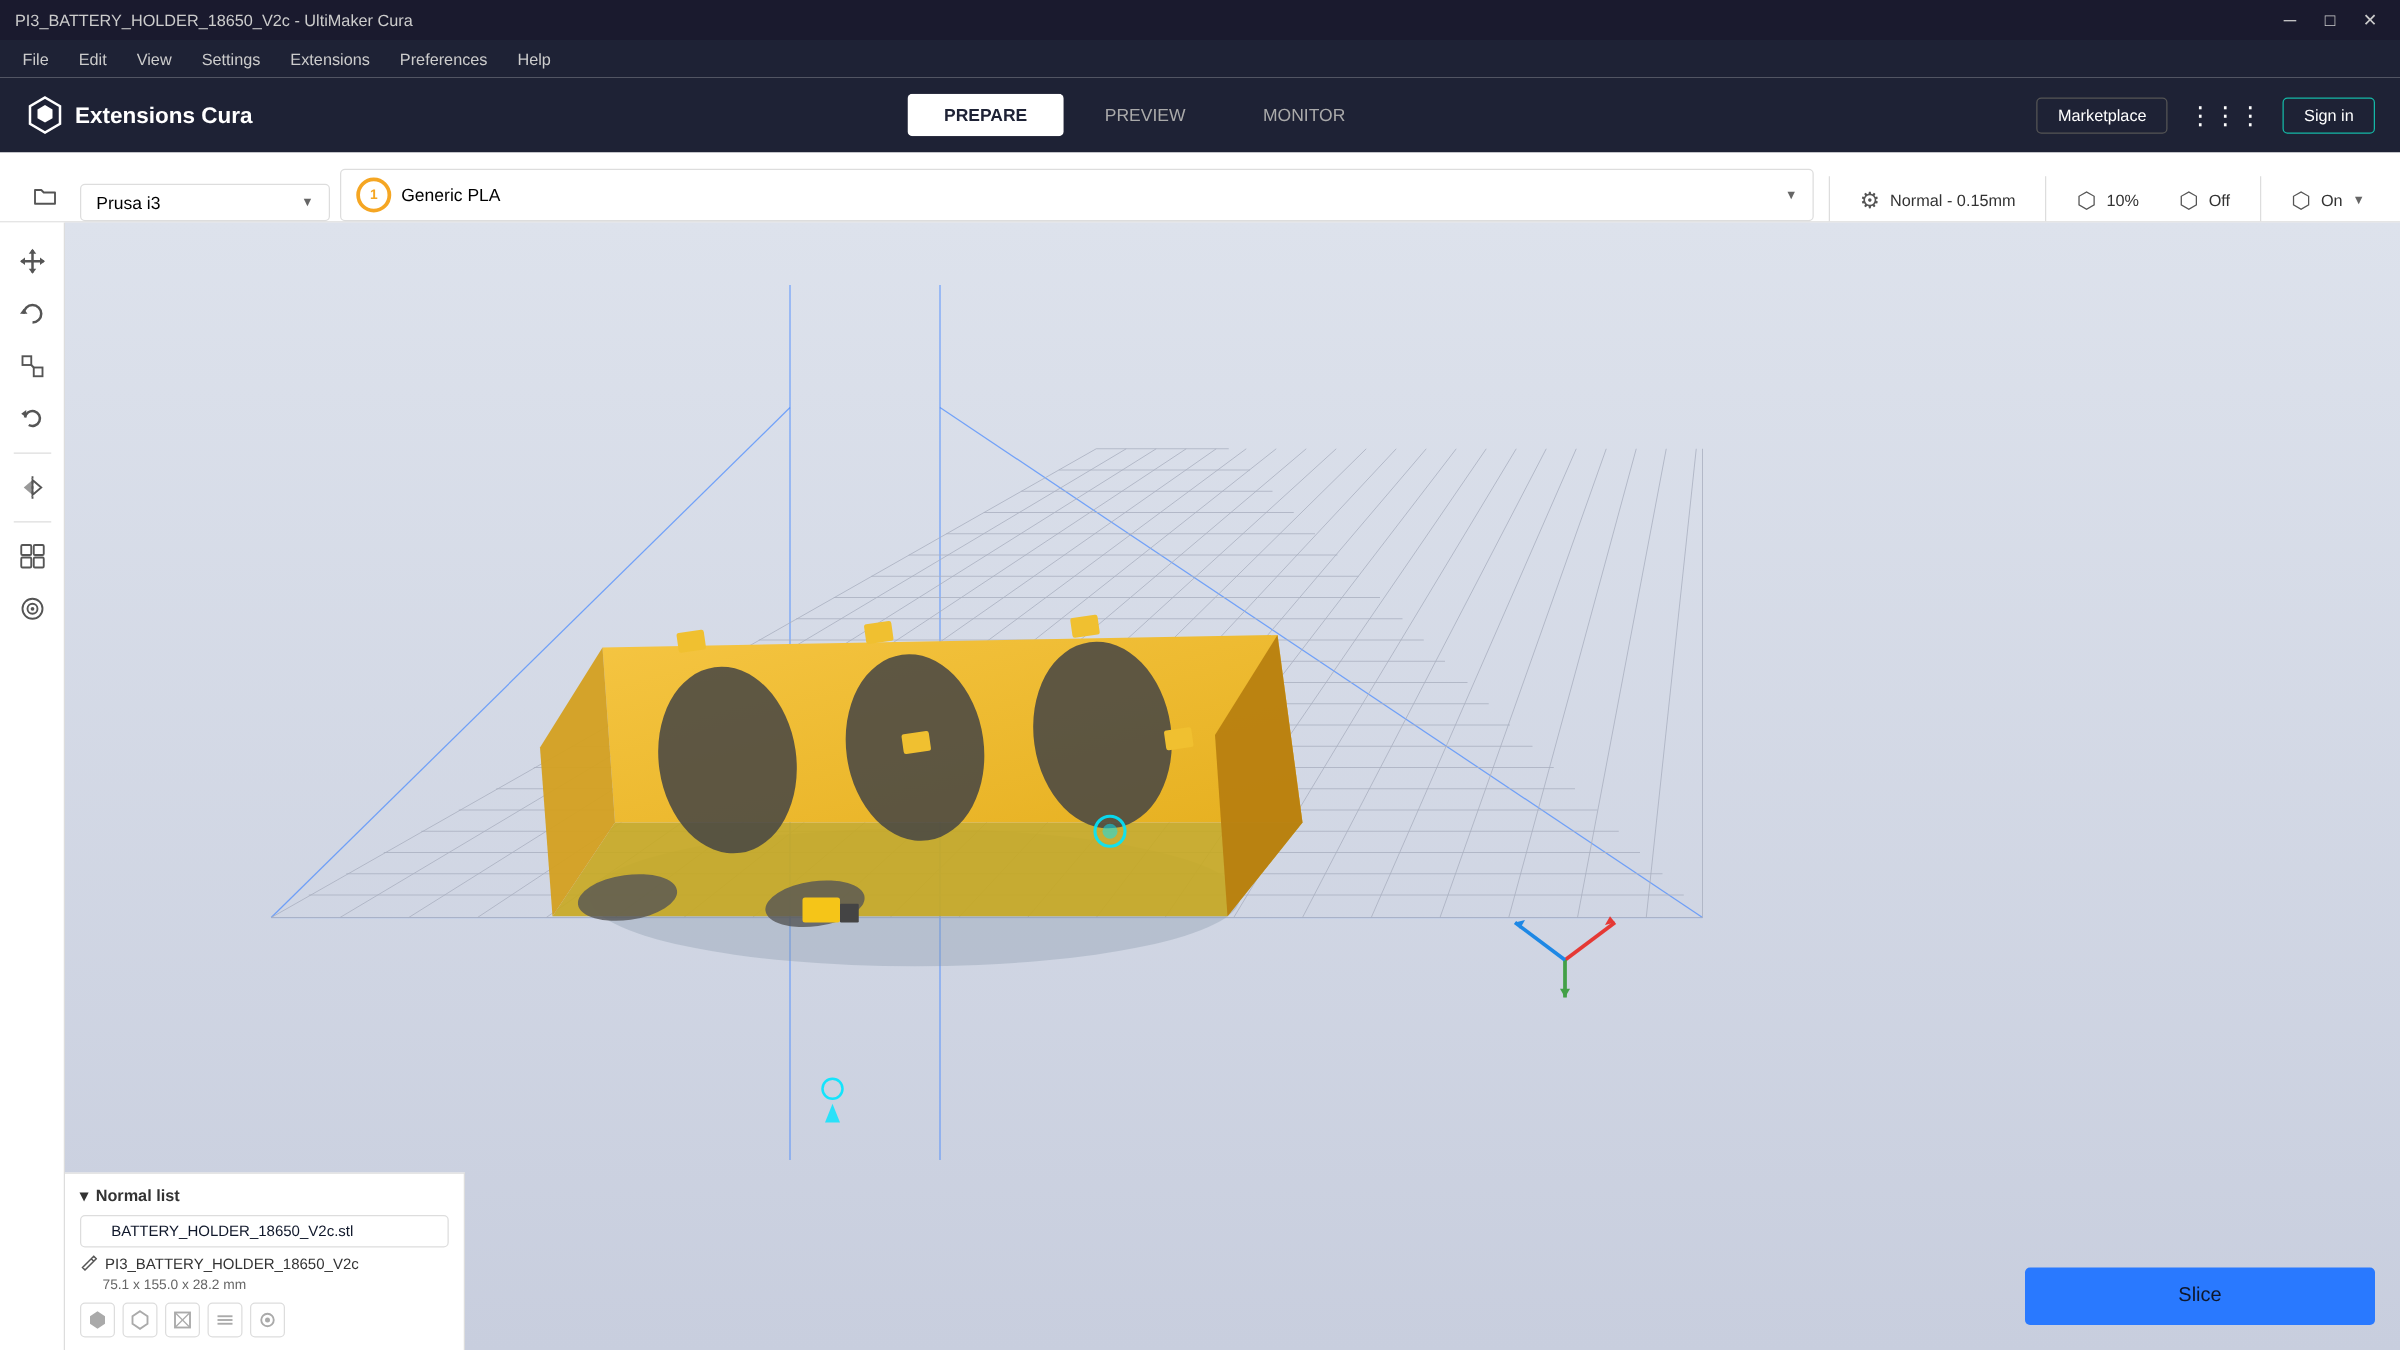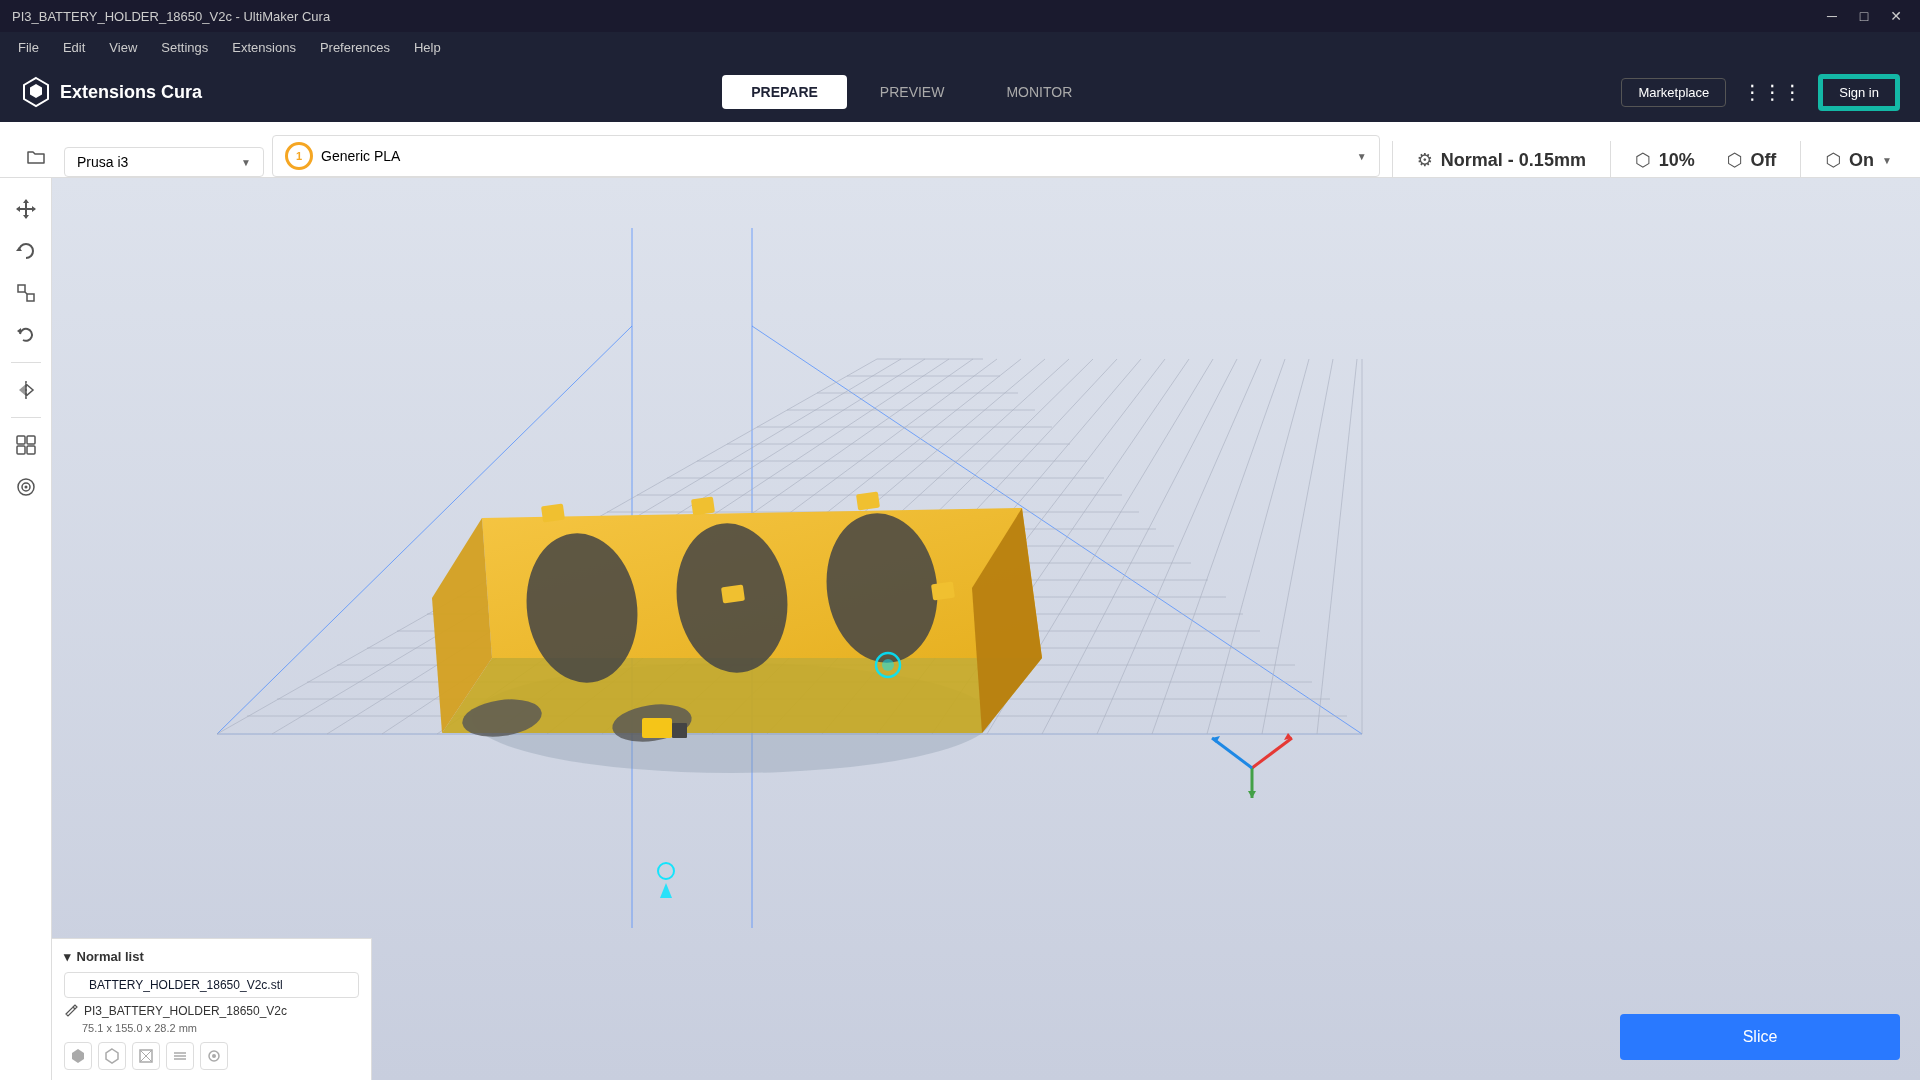--- a/index.html
+++ b/index.html
@@ -68,21 +68,21 @@
       color: white;
       background: transparent;
       padding: 6px 16px;
       border-radius: 4px;
       font-size: 13px;
       cursor: pointer;
     }
     .grid-icon { color: white; font-size: 20px; cursor: pointer; padding: 4px; }
     .signin-btn {
       background: transparent;
-      border: 5px solid #14b8a6;
+      border: 1px solid #14b8a6;
       color: white;
       padding: 6px 16px;
       border-radius: 4px;
       font-size: 13px;
       cursor: pointer;
     }
 
     
     #toolbar {
       background: white;
@@ -132,21 +132,21 @@
     }
     .profile-icon { font-size: 18px; color: #555; }
     .support-select {
       display: flex; align-items: center; gap: 8px;
       padding: 6px 12px; cursor: pointer; font-size: 14px;
     }
     .adhesion-select {
       display: flex; align-items: center; gap: 8px;
       padding: 6px 12px; cursor: pointer; font-size: 14px;
     }
-    .toolbar-value { font-size: 18px; font-weight: 700; color: #333; }
+    .toolbar-value { font-size: 13px; font-weight: 400; color: #333; }
     #main-area {
       display: flex;
       height: calc(1080px - 32px - 30px - 60px - 56px);
     }
 
     
     #left-tools {
       width: 52px;
       background: white;
       border-right: 1px solid #ddd;
@@ -216,21 +216,21 @@
       border: 1px solid #ddd; border-radius: 4px;
       display: flex; align-items: center; justify-content: center;
       cursor: pointer; font-size: 14px; color: #555;
     }
 
     
     #slice-btn {
       position: absolute;
       bottom: 20px; right: 20px;
       background: #2979ff;
-      color: #ffffff;
+      color: #0f172a;
       border: none;
       border-radius: 4px;
       padding: 14px 60px;
       font-size: 16px;
       font-weight: 500;
       cursor: pointer;
       min-width: 280px;
     }
   </style>
 </head>

